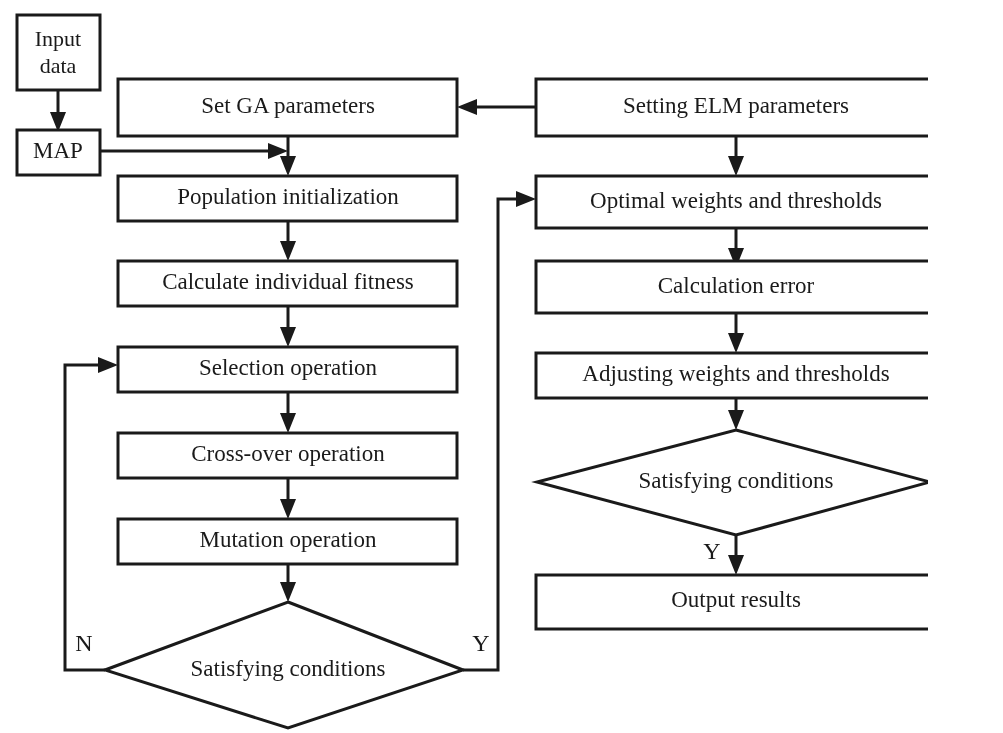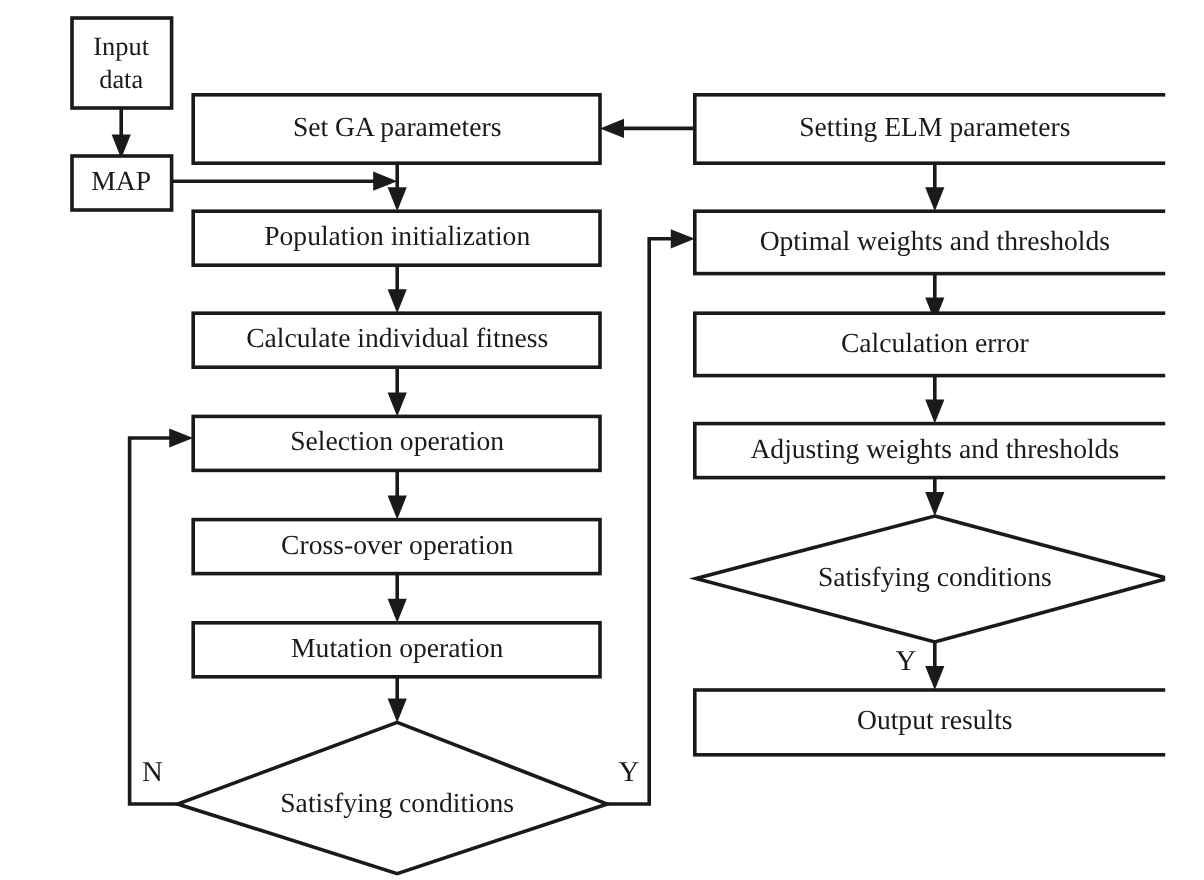--- a/index.html
+++ b/index.html
@@ -9,21 +9,20 @@
   }
   body {
     font-family: "Liberation Serif", "DejaVu Serif", serif;
   }
   #canvas-wrap {
     position: relative;
     width: 928px;
     height: 733px;
     background: #ffffff;
     overflow: hidden;
-    padding-left: 43px;
   }
   svg#flow {
     display: block;
     width: 1003px;
     height: 733px;
   }
   .node-box {
     fill: #ffffff;
     stroke: #1a1a1a;
     stroke-width: 3;

